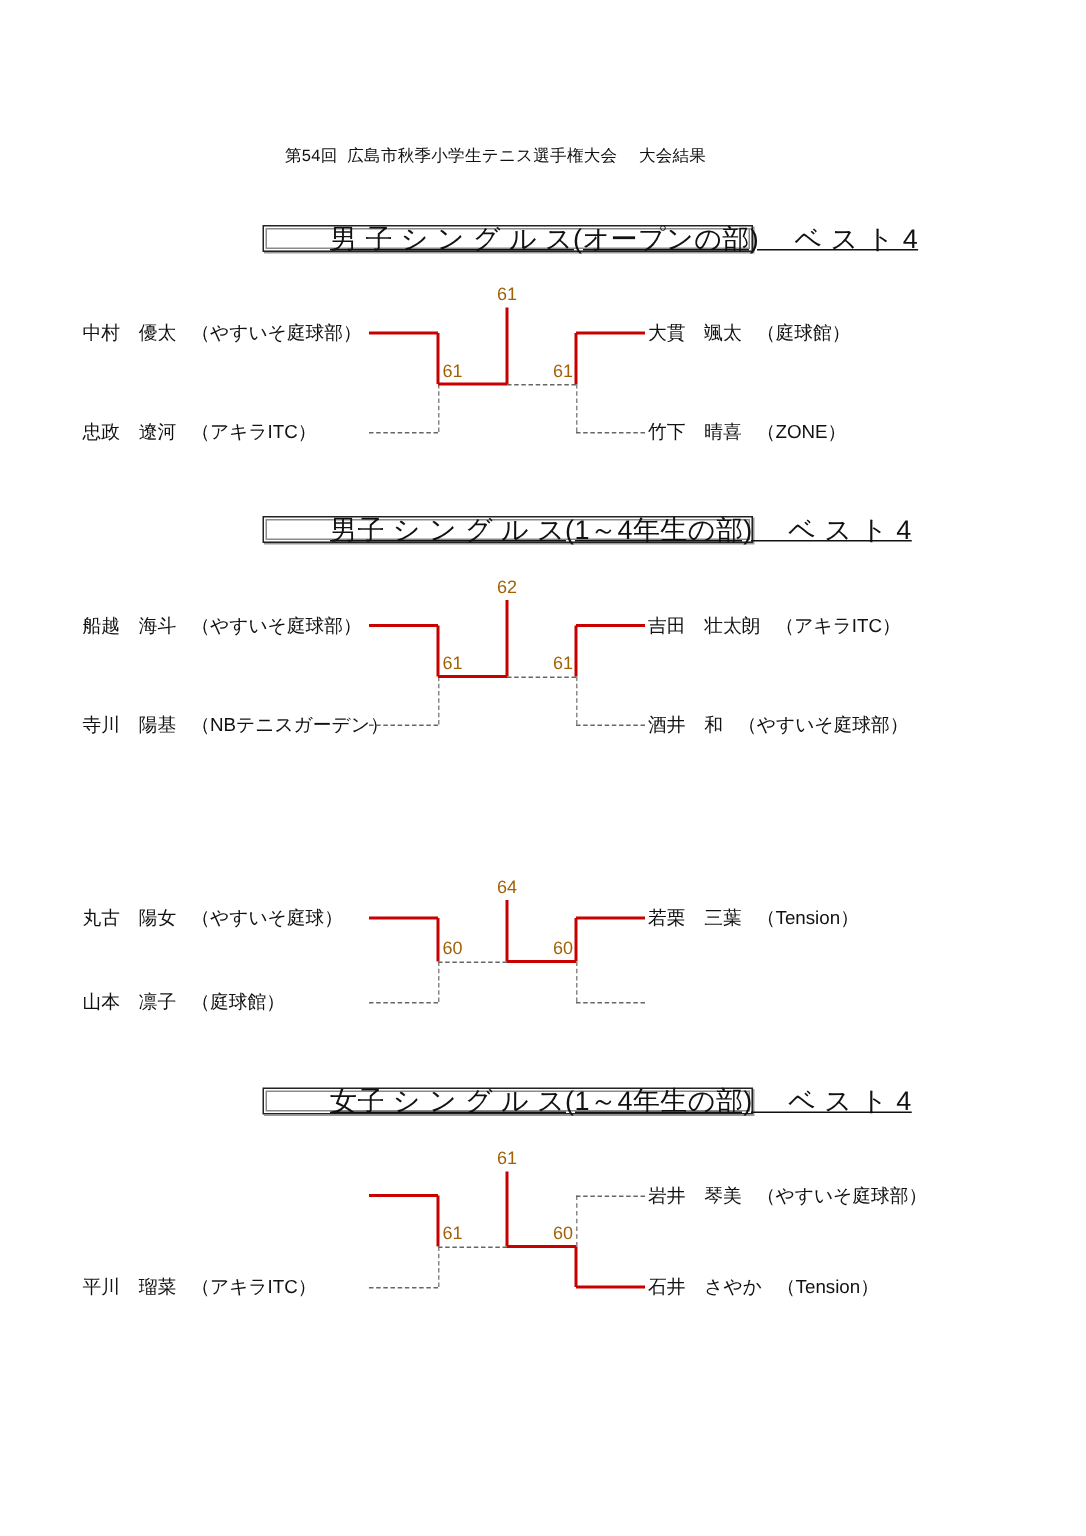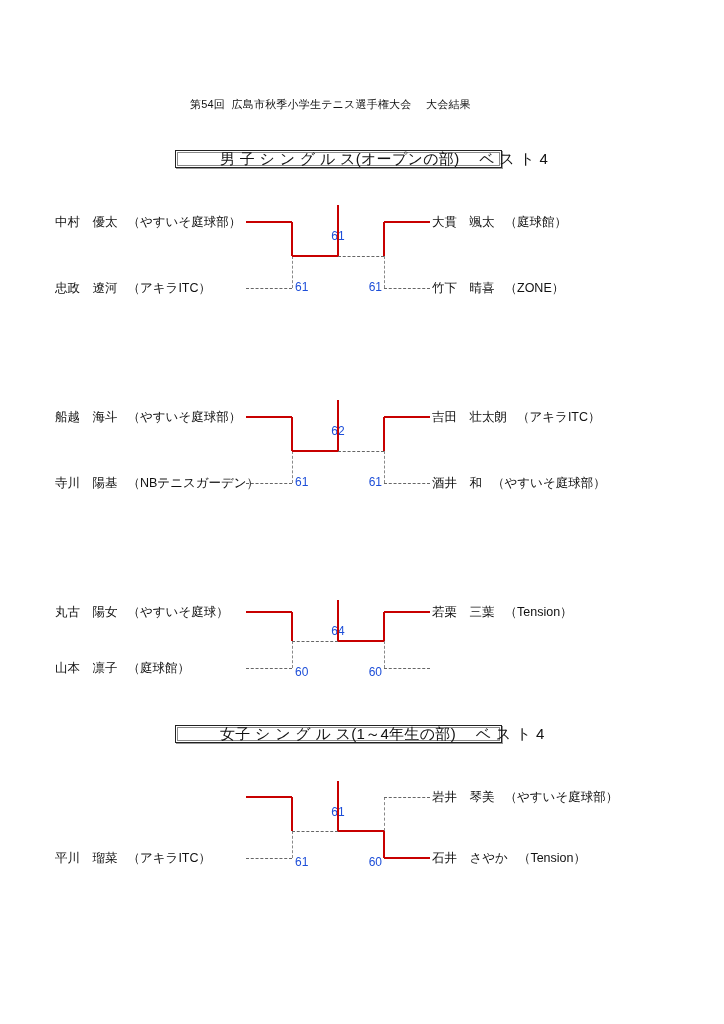--- a/index.html
+++ b/index.html
@@ -3,29 +3,29 @@
 <meta charset="utf-8">
 <style>
   html, body { margin:0; padding:0; background:#ffffff; }
   body { width:724px; height:1024px; position:relative; overflow:hidden;
          font-family:"Liberation Sans", "DejaVu Sans", sans-serif; color:#111; }
   .doc-title { position:absolute; top:95px; left:190px; font-size:11px; line-height:18px;
                white-space:pre; letter-spacing:0.2px; }
   .bracket { position:absolute; left:0; width:724px; height:160px; }
   .sec-title { position:absolute; left:175px; top:0; width:325px; height:16px;
                border:1px solid #222; box-shadow: inset 0 0 0 1px #fff, inset 0 0 0 2px #8a8a8a, 1px 1px 0 #999;
-               font-size:15px; line-height:16px; white-space:pre; padding-left:44px; box-sizing:content-box;
-               width:281px; letter-spacing:0.3px; }
+               font-size:18px; line-height:16px; white-space:pre; padding-left:44px; box-sizing:content-box;
+               width:281px; letter-spacing:0.3px;text-decoration:underline; }
   .player { position:absolute; font-size:12.5px; line-height:16px; white-space:pre; }
   .player.l { left:55px; }
   .player.r { left:432px; }
   .player.t { top:calc(var(--t) - 8px); }
   .player.b { top:calc(var(--b) - 8px); }
   .player .club { margin-left:10px; }
-  .score { position:absolute; font-size:12px; line-height:13px; color:#1d4ed8;margin-top:40px; }
+  .score { position:absolute; font-size:12px; line-height:13px; color:#a16207; }
   .score.final { left:326px; width:24px; text-align:center; top:calc(var(--c) - 15px); }
   .score.sl { left:295px; top:calc(var(--m) - 15px); }
   .score.sr { left:358px; width:24px; text-align:right; top:calc(var(--m) - 15px); }
   .ln { position:absolute; }
   .ln.h { height:0; width:46px; }
   .ln.v { width:0; }
   .ln.h.win { border-top:2px solid #c80000; margin-top:-1px; }
   .ln.v.win { border-left:2px solid #c80000; margin-left:-1px; }
   .ln.h.lose { border-top:1px dashed #666; }
   .ln.v.lose { border-left:1px dashed #888; }
@@ -62,20 +62,21 @@
   <div class="ln h h-ml win"></div>
   <div class="ln v v-c win"></div>
   <div class="ln h h-mr lose"></div>
   <div class="ln v v-rt win"></div>
   <div class="ln h h-rt win"></div>
   <div class="ln v v-rb lose"></div>
   <div class="ln h h-rb lose"></div>
 </section>
 
 <section class="bracket" style="top:344px; --t:73px; --m:107px; --b:139px; --c:56px;">
+  <div class="sec-title">男子 シ ン グ ル ス(1～4年生の部)　 ベ ス ト 4</div>
   <div class="score final">62</div>
   <div class="score sl">61</div>
   <div class="score sr">61</div>
   <div class="player l b"><span>寺川　陽基</span><span class="club">（NBテニスガーデン）</span></div>
   <div class="player l t"><span>船越　海斗</span><span class="club">（やすいそ庭球部）</span></div>
   <div class="player r t"><span>吉田　壮太朗</span><span class="club">（アキラITC）</span></div>
   <div class="player r b"><span>酒井　和</span><span class="club">（やすいそ庭球部）</span></div>
   <div class="ln h h-lt win"></div>
   <div class="ln v v-lt win"></div>
   <div class="ln v v-lb lose"></div>

